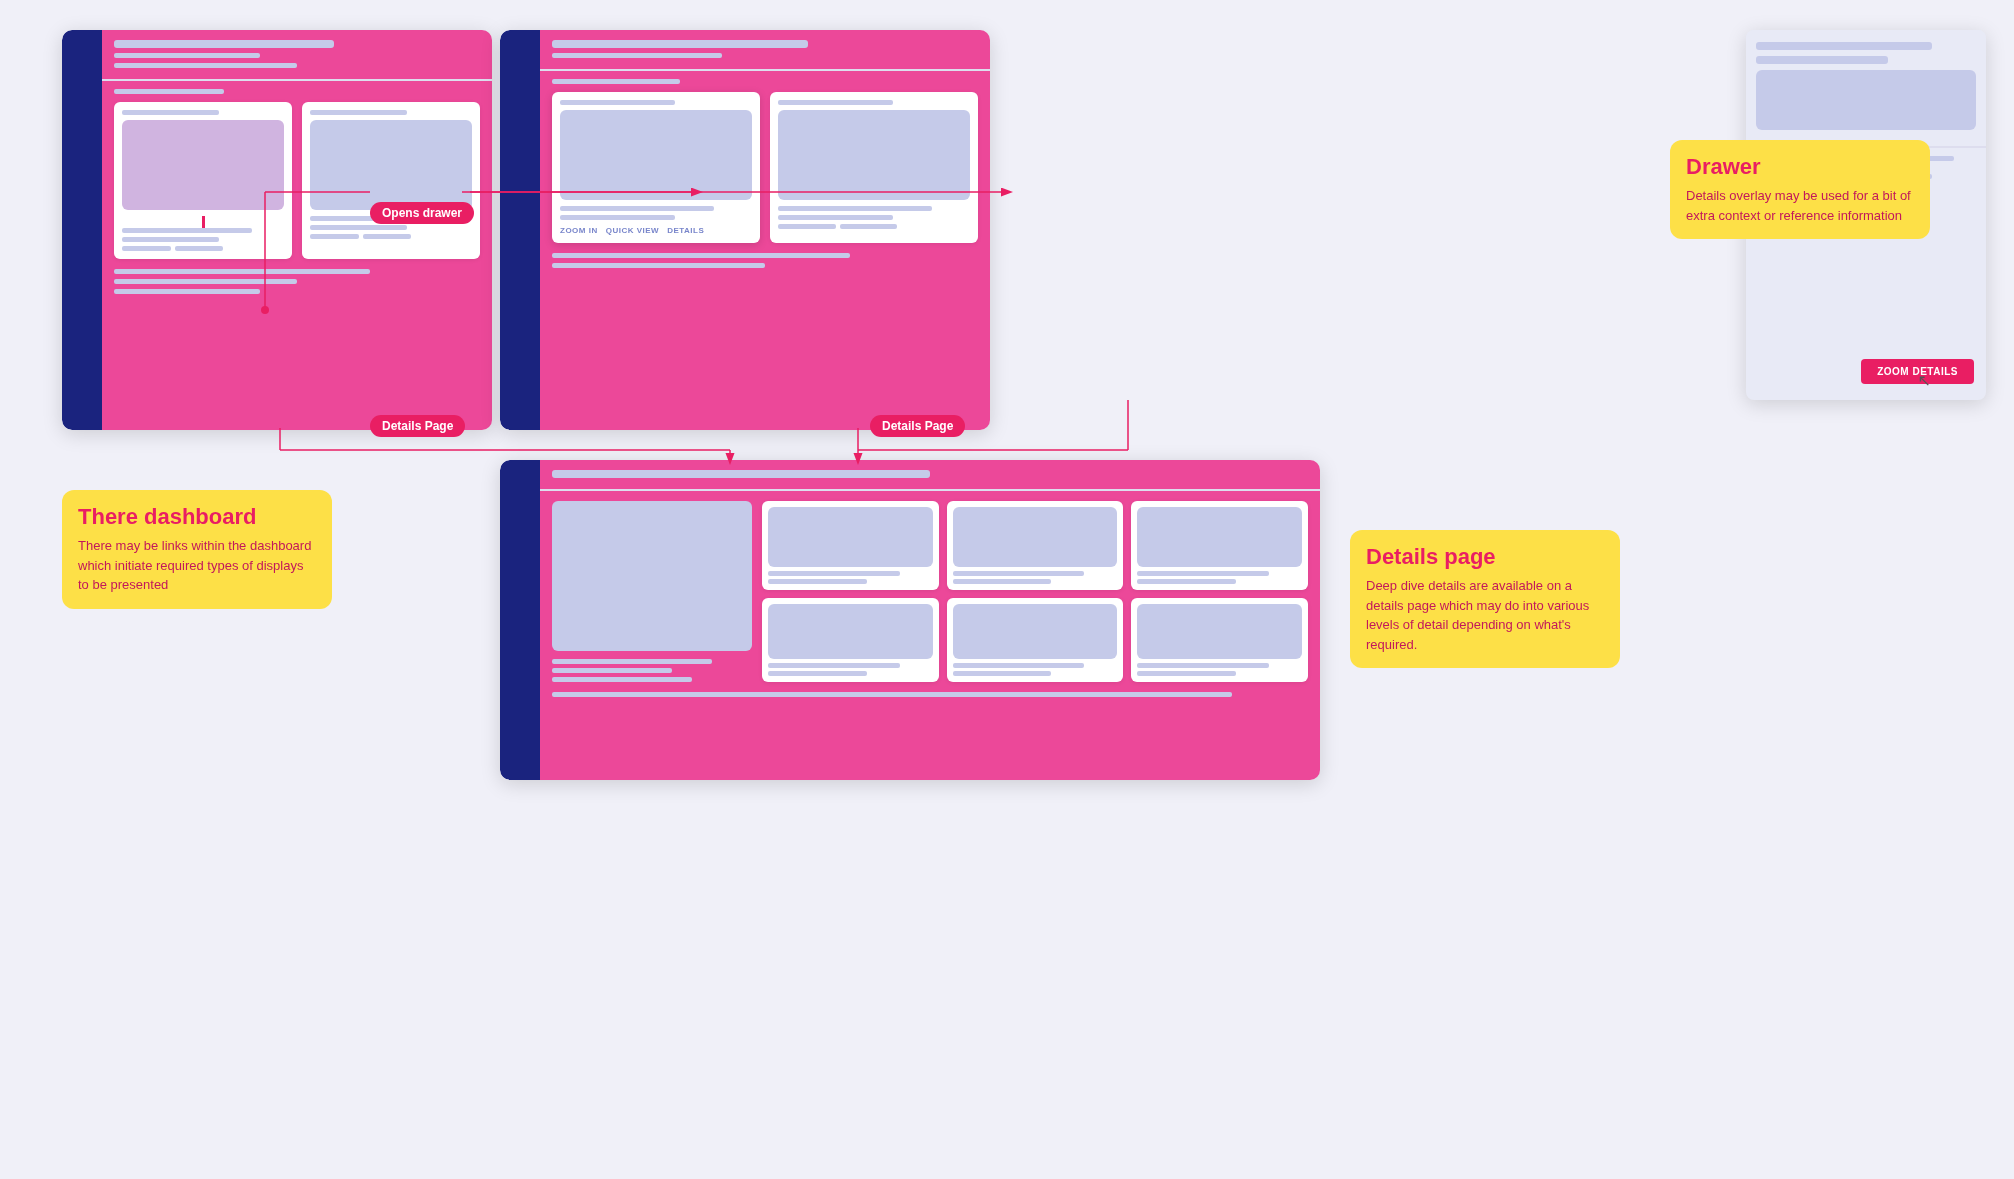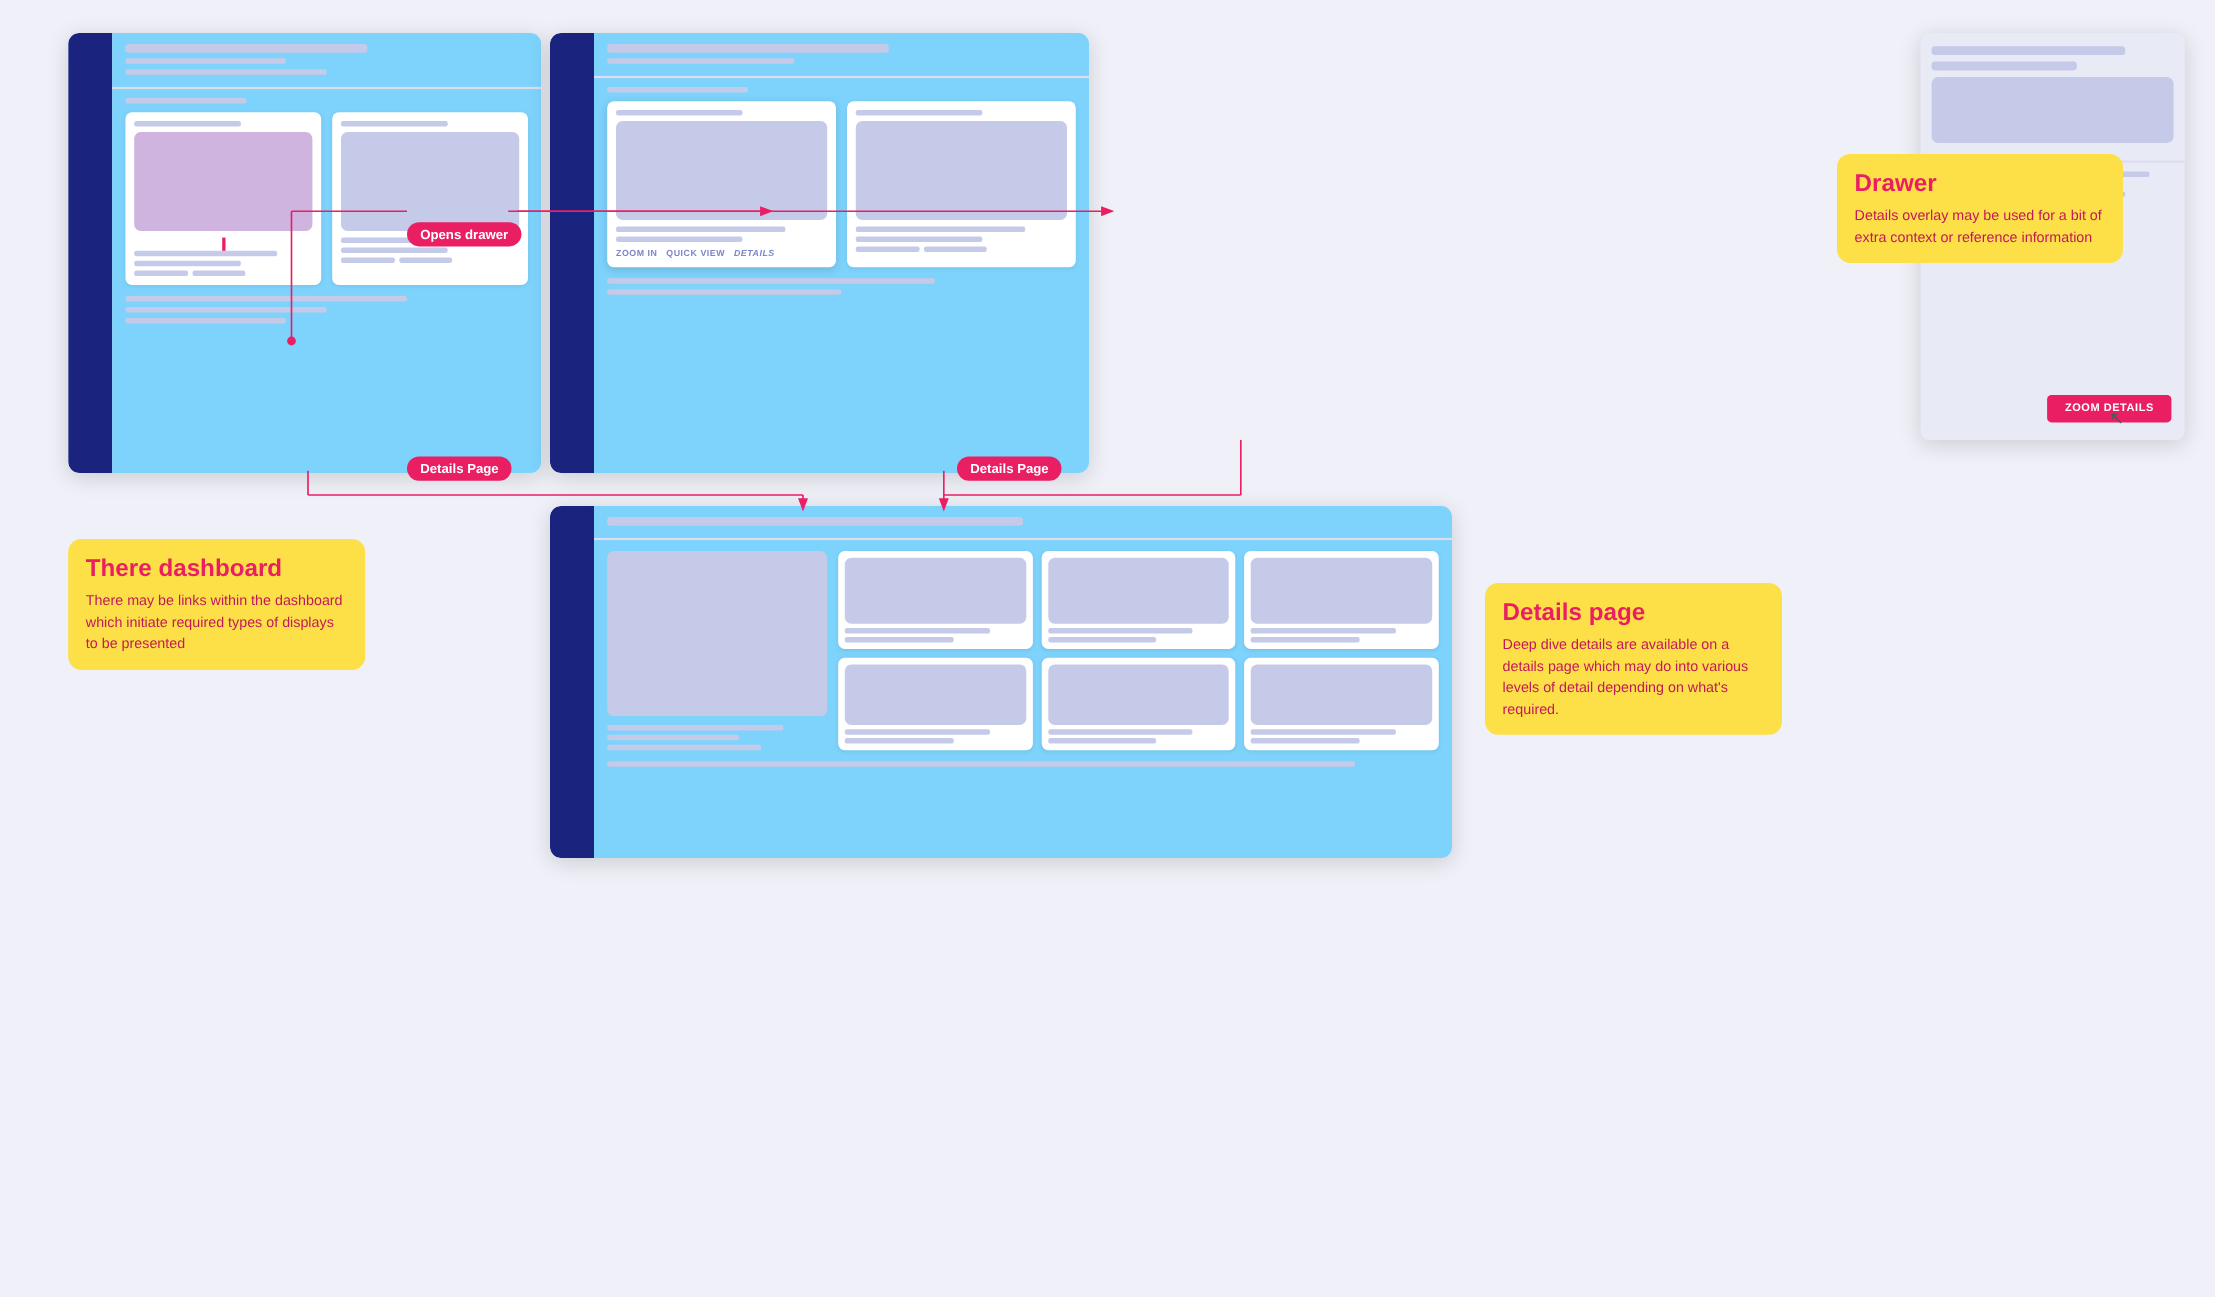--- a/index.html
+++ b/index.html
@@ -62,21 +62,21 @@
       background: #1a237e;
       border-radius: 10px 0 0 10px;
     }
 
     .screen-inner {
       position: absolute;
       top: 0;
       left: 40px;
       right: 0;
       bottom: 0;
-      background: #7dd3fc;
+      background: #ec4899;
     }
 
     
     .wf-bar {
       background: #c5cae9;
       border-radius: 3px;
       height: 8px;
     }
     .wf-bar-sm {
       background: #c5cae9;
@@ -232,21 +232,21 @@
 
       <div style="flex:1; background:#fff; border-radius:6px; padding:8px; box-shadow:0 2px 8px rgba(0,0,0,0.15); position:relative;">
         <div class="wf-bar-sm" style="width:60%; margin-bottom:5px;"></div>
         <div class="wf-rect" style="width:100%; height:90px; margin-bottom:6px;"></div>
         <div class="wf-bar-sm" style="width:80%; margin-bottom:4px;"></div>
         <div class="wf-bar-sm" style="width:60%; margin-bottom:4px;"></div>
 
         <div style="display:flex; gap:8px; margin-top:6px;">
           <span class="action-label" style="position:static;">ZOOM IN</span>
           <span class="action-label" style="position:static;">QUICK VIEW</span>
-          <span class="action-label" style="position:static;font-style:italic;">DETAILS</span>
+          <span class="action-label" style="position:static;">DETAILS</span>
         </div>
       </div>
 
       <div style="flex:1; background:#fff; border-radius:6px; padding:8px; box-shadow:0 1px 4px rgba(0,0,0,0.08);">
         <div class="wf-bar-sm" style="width:60%; margin-bottom:5px;"></div>
         <div class="wf-rect" style="width:100%; height:90px; margin-bottom:6px;"></div>
         <div class="wf-bar-sm" style="width:80%; margin-bottom:4px;"></div>
         <div class="wf-bar-sm" style="width:60%; margin-bottom:4px;"></div>
         <div style="display:flex; gap:4px; margin-top:4px;">
           <div class="wf-bar-sm" style="width:30%;"></div>

